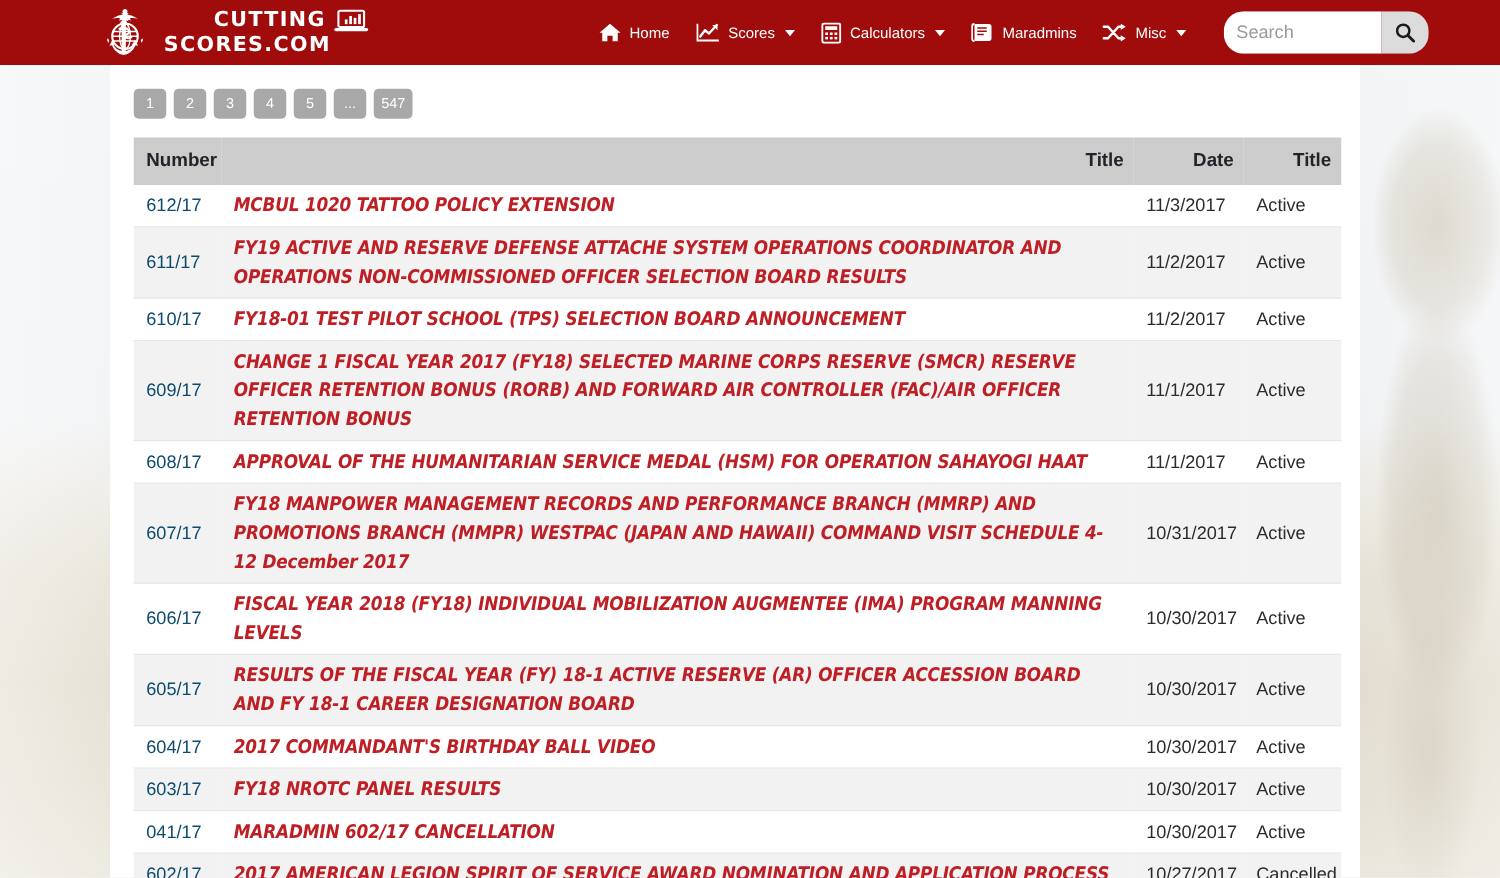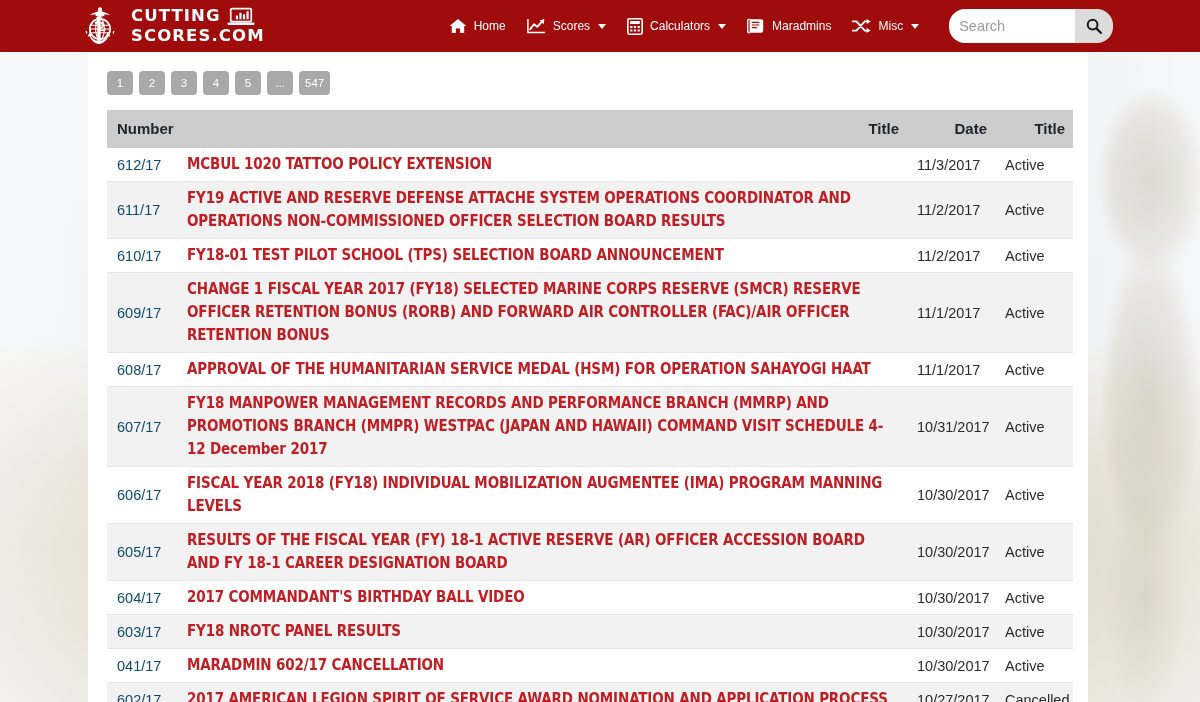--- a/index.html
+++ b/index.html
@@ -65,21 +65,21 @@
   .ega { width: 44px; height: 44px; display: block; flex: 0 0 auto; }
   .brand-text {
     color: #ffffff;
     font-family: "DejaVu Sans", sans-serif;
     font-weight: bold;
     font-size: 16.5px;
     line-height: 20px;
     letter-spacing: 1.1px;
     white-space: nowrap;
   }
-  .brand-line1 { display: flex; align-items: center; gap: 6px; }
+  .brand-line1 { display: flex; align-items: center; gap: 6px; margin-left: 40px; }
   .laptop-ico { width: 28px; height: 19px; display: block; }
 
   
   #mainnav {
     display: flex;
     align-items: center;
     gap: 21px;
     margin-left: 184px;
   }
   .nav-item {
@@ -203,20 +203,21 @@
   .cell-title a {
     font-family: "DejaVu Sans Condensed", "Liberation Sans Narrow", "Liberation Sans", sans-serif;
     font-weight: bold;
     font-size: 15px;
     line-height: 23px;
     color: #be1f25;
     text-decoration: none;
     letter-spacing: -0.15px;
     display: block;
     cursor: pointer;
+    font-style: italic;
   }
   .cell-date, .cell-status {
     font-family: "Liberation Sans", sans-serif;
     font-size: 14.5px;
     color: #2b2b2b;
     white-space: nowrap;
     margin-top: 17px;
   }
 </style>
 </head>

